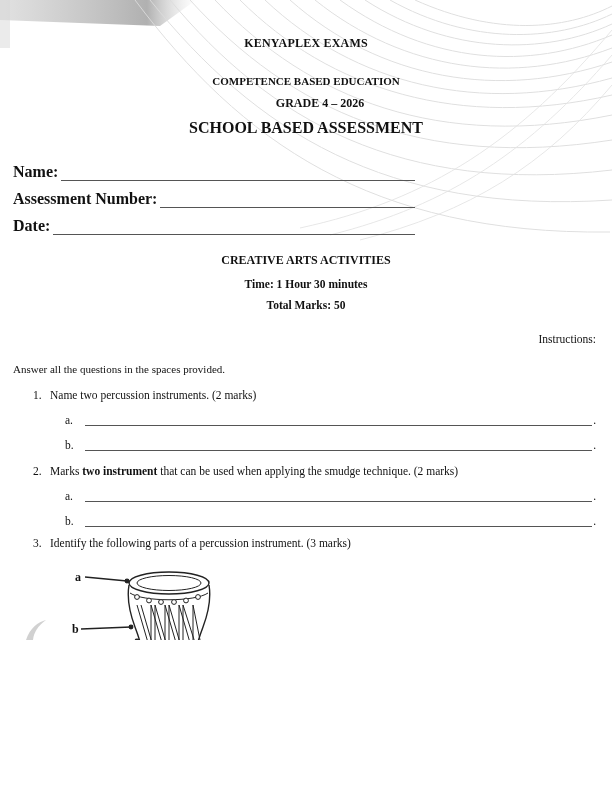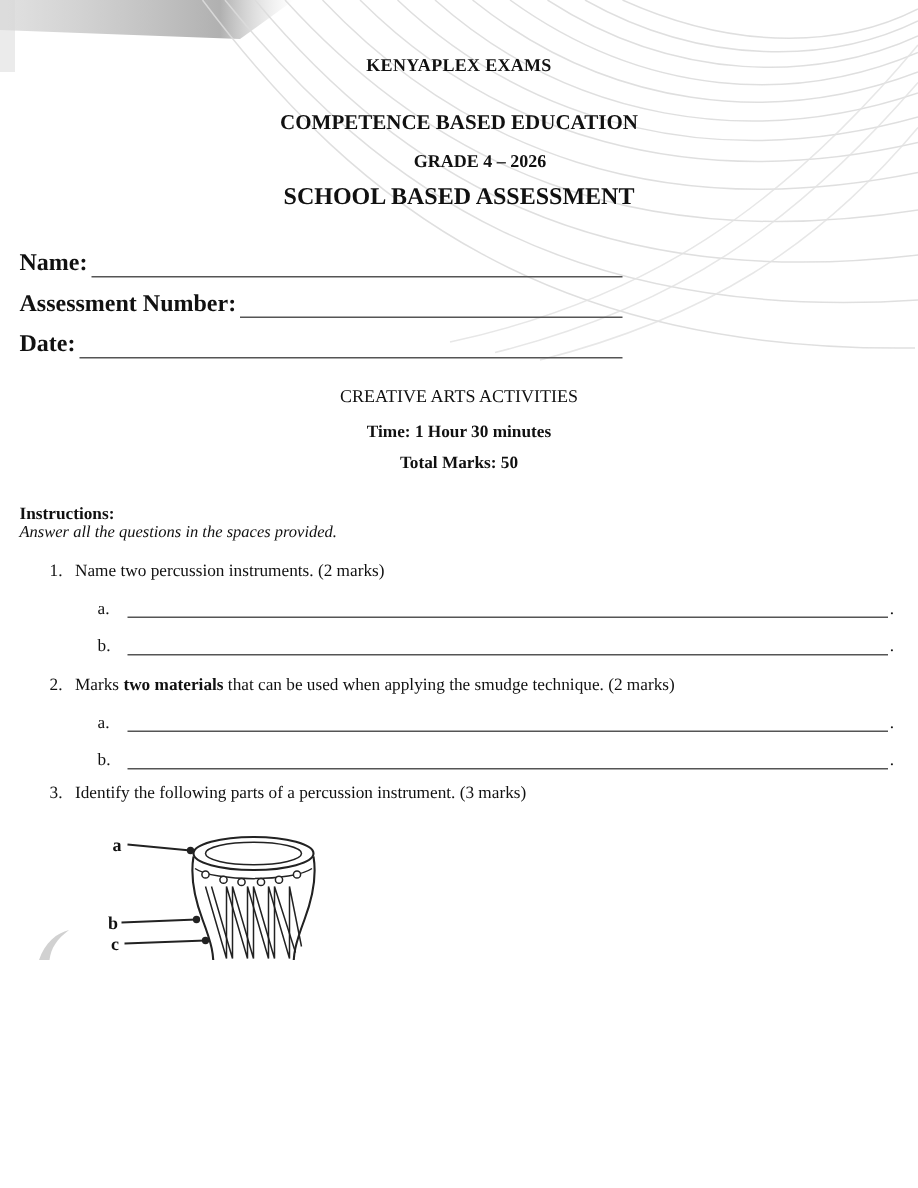--- a/index.html
+++ b/index.html
@@ -10,38 +10,38 @@
     color:#111;
     position:relative;
     overflow:hidden;
   }
   .page{position:relative;width:612px;height:640px;overflow:hidden;}
   .deco{position:absolute;top:0;left:0;pointer-events:none;}
   .deco-bottom{position:absolute;bottom:0;left:0;pointer-events:none;}
 
   .head{position:relative;text-align:center;}
   .head .h1{padding-top:36px;font-weight:bold;font-size:12px;letter-spacing:.2px;}
-  .head .h2{margin-top:24px;font-weight:bold;font-size:14px;}
+  .head .h2{margin-top:24px;font-weight:bold;font-size:11px;}
   .head .h3{margin-top:9px;font-weight:bold;font-size:12px;padding-left:28px;}
   .head .h4{margin-top:8px;font-weight:bold;font-size:16px;}
 
   .fields{position:relative;margin:26px 0 0 13px;width:402px;}
   .field-row{display:flex;align-items:flex-end;margin-bottom:9px;font-size:16px;}
   .field-row .lbl{font-weight:bold;white-space:nowrap;padding-right:3px;}
   .line{flex:1;border-bottom:1px solid #555;height:13px;}
 
   .exam-info{position:relative;text-align:center;margin-top:18px;}
-  .exam-info .subj{font-weight:normal;font-size:12px;}
+  .exam-info .subj{font-weight:bold;font-size:12px;}
   .exam-info .time{margin-top:10px;font-weight:bold;font-size:11.5px;}
   .exam-info .marks{margin-top:9px;font-weight:bold;font-size:11.5px;}
 
   .content{position:relative;margin:0 16px 0 13px;font-size:11.5px;}
   .instr{margin-top:22px;}
-  .instr .ih{font-weight:bold;}
-  .instr .it{font-style:italic;font-size:11px;margin-top:0;}
+  .instr .ih{font-weight:normal;text-align:right;}
+  .instr .it{font-size:11px;margin-top:18px;}
 
   .question{display:flex;margin-left:20px;margin-top:14px;}
   .question .qnum{width:17px;flex:none;}
   .q3{margin-top:10px;}
   b{font-weight:bold;}
 
   .ansline{display:flex;align-items:flex-end;margin-left:52px;margin-top:10px;font-size:11.5px;}
   .ansline .sub{width:20px;flex:none;}
   .ansline .line{height:14px;}
   .ansline .dot{flex:none;padding-left:1px;}
@@ -142,21 +142,21 @@
       <span class="dot">.</span>
     </div>
     <div class="ansline">
       <span class="sub">b.</span>
       <span class="line"></span>
       <span class="dot">.</span>
     </div>
 
     <div class="question">
       <span class="qnum">2.</span>
-      <span><span>Marks </span><b>two materials</b><span> that can be used when applying the smudge technique. (2 marks)</span></span>
+      <span><span>Marks </span><b>two instrument</b><span> that can be used when applying the smudge technique. (2 marks)</span></span>
     </div>
     <div class="ansline">
       <span class="sub">a.</span>
       <span class="line"></span>
       <span class="dot">.</span>
     </div>
     <div class="ansline">
       <span class="sub">b.</span>
       <span class="line"></span>
       <span class="dot">.</span>

